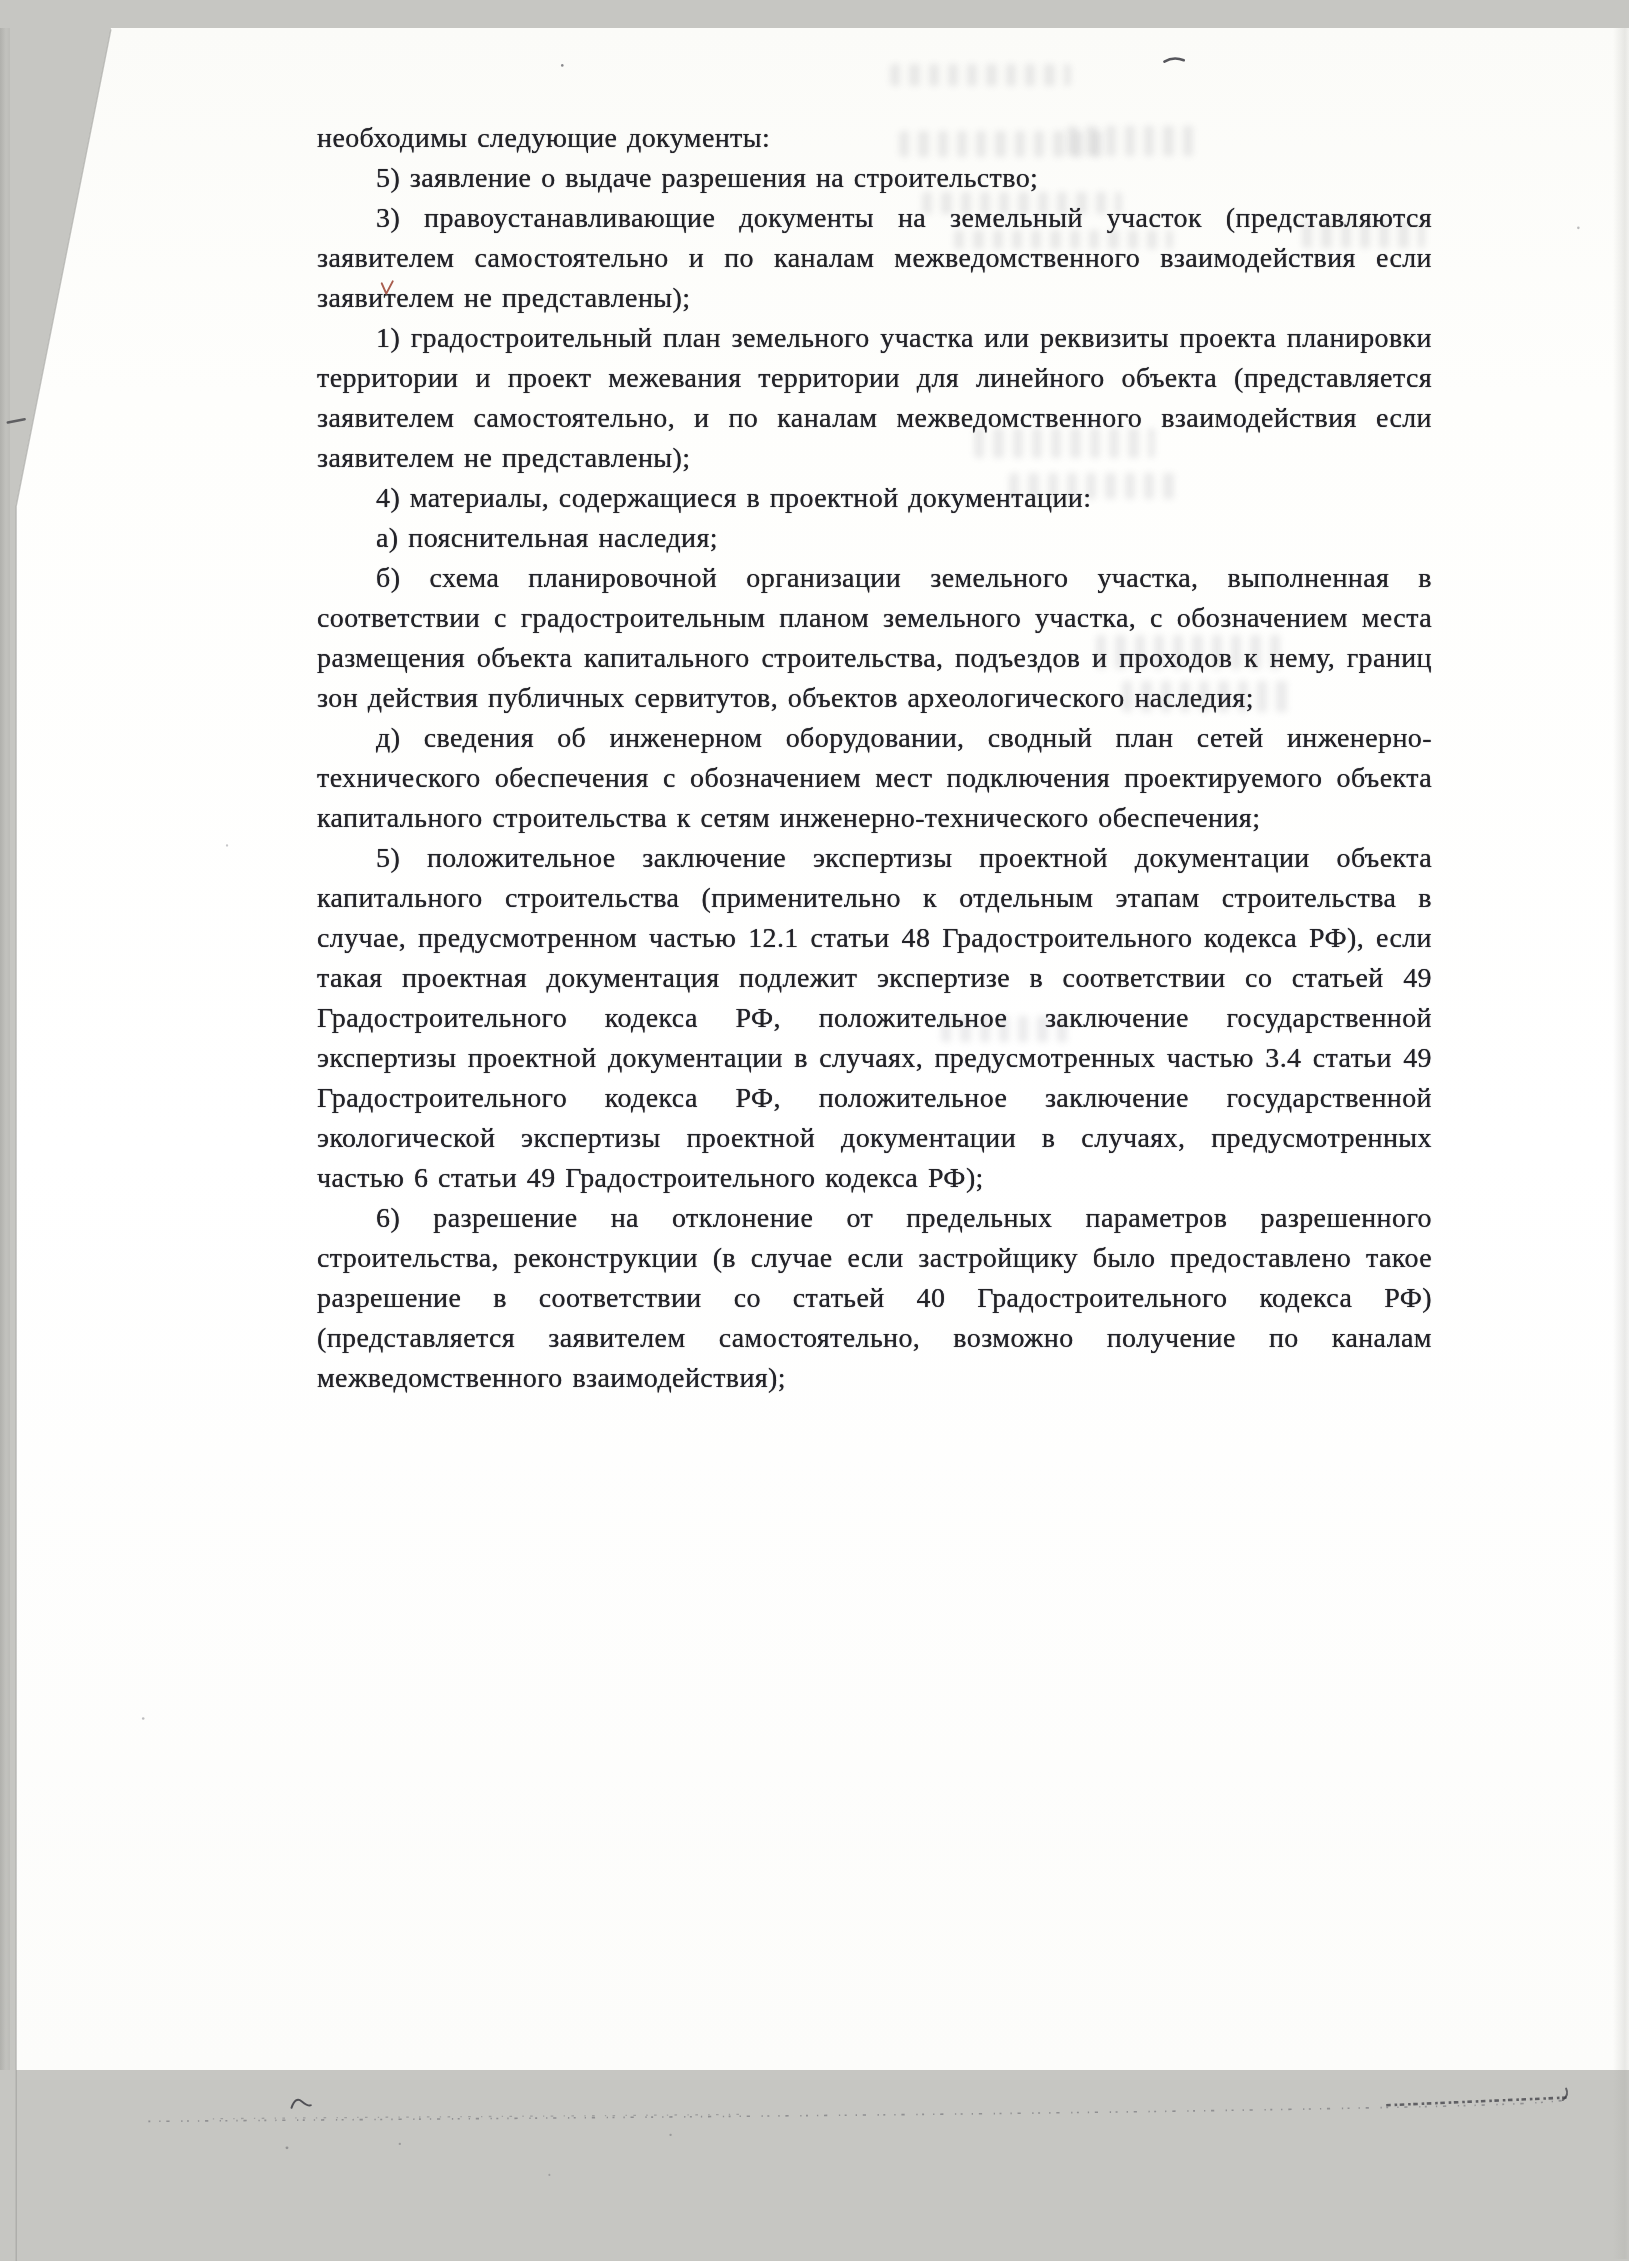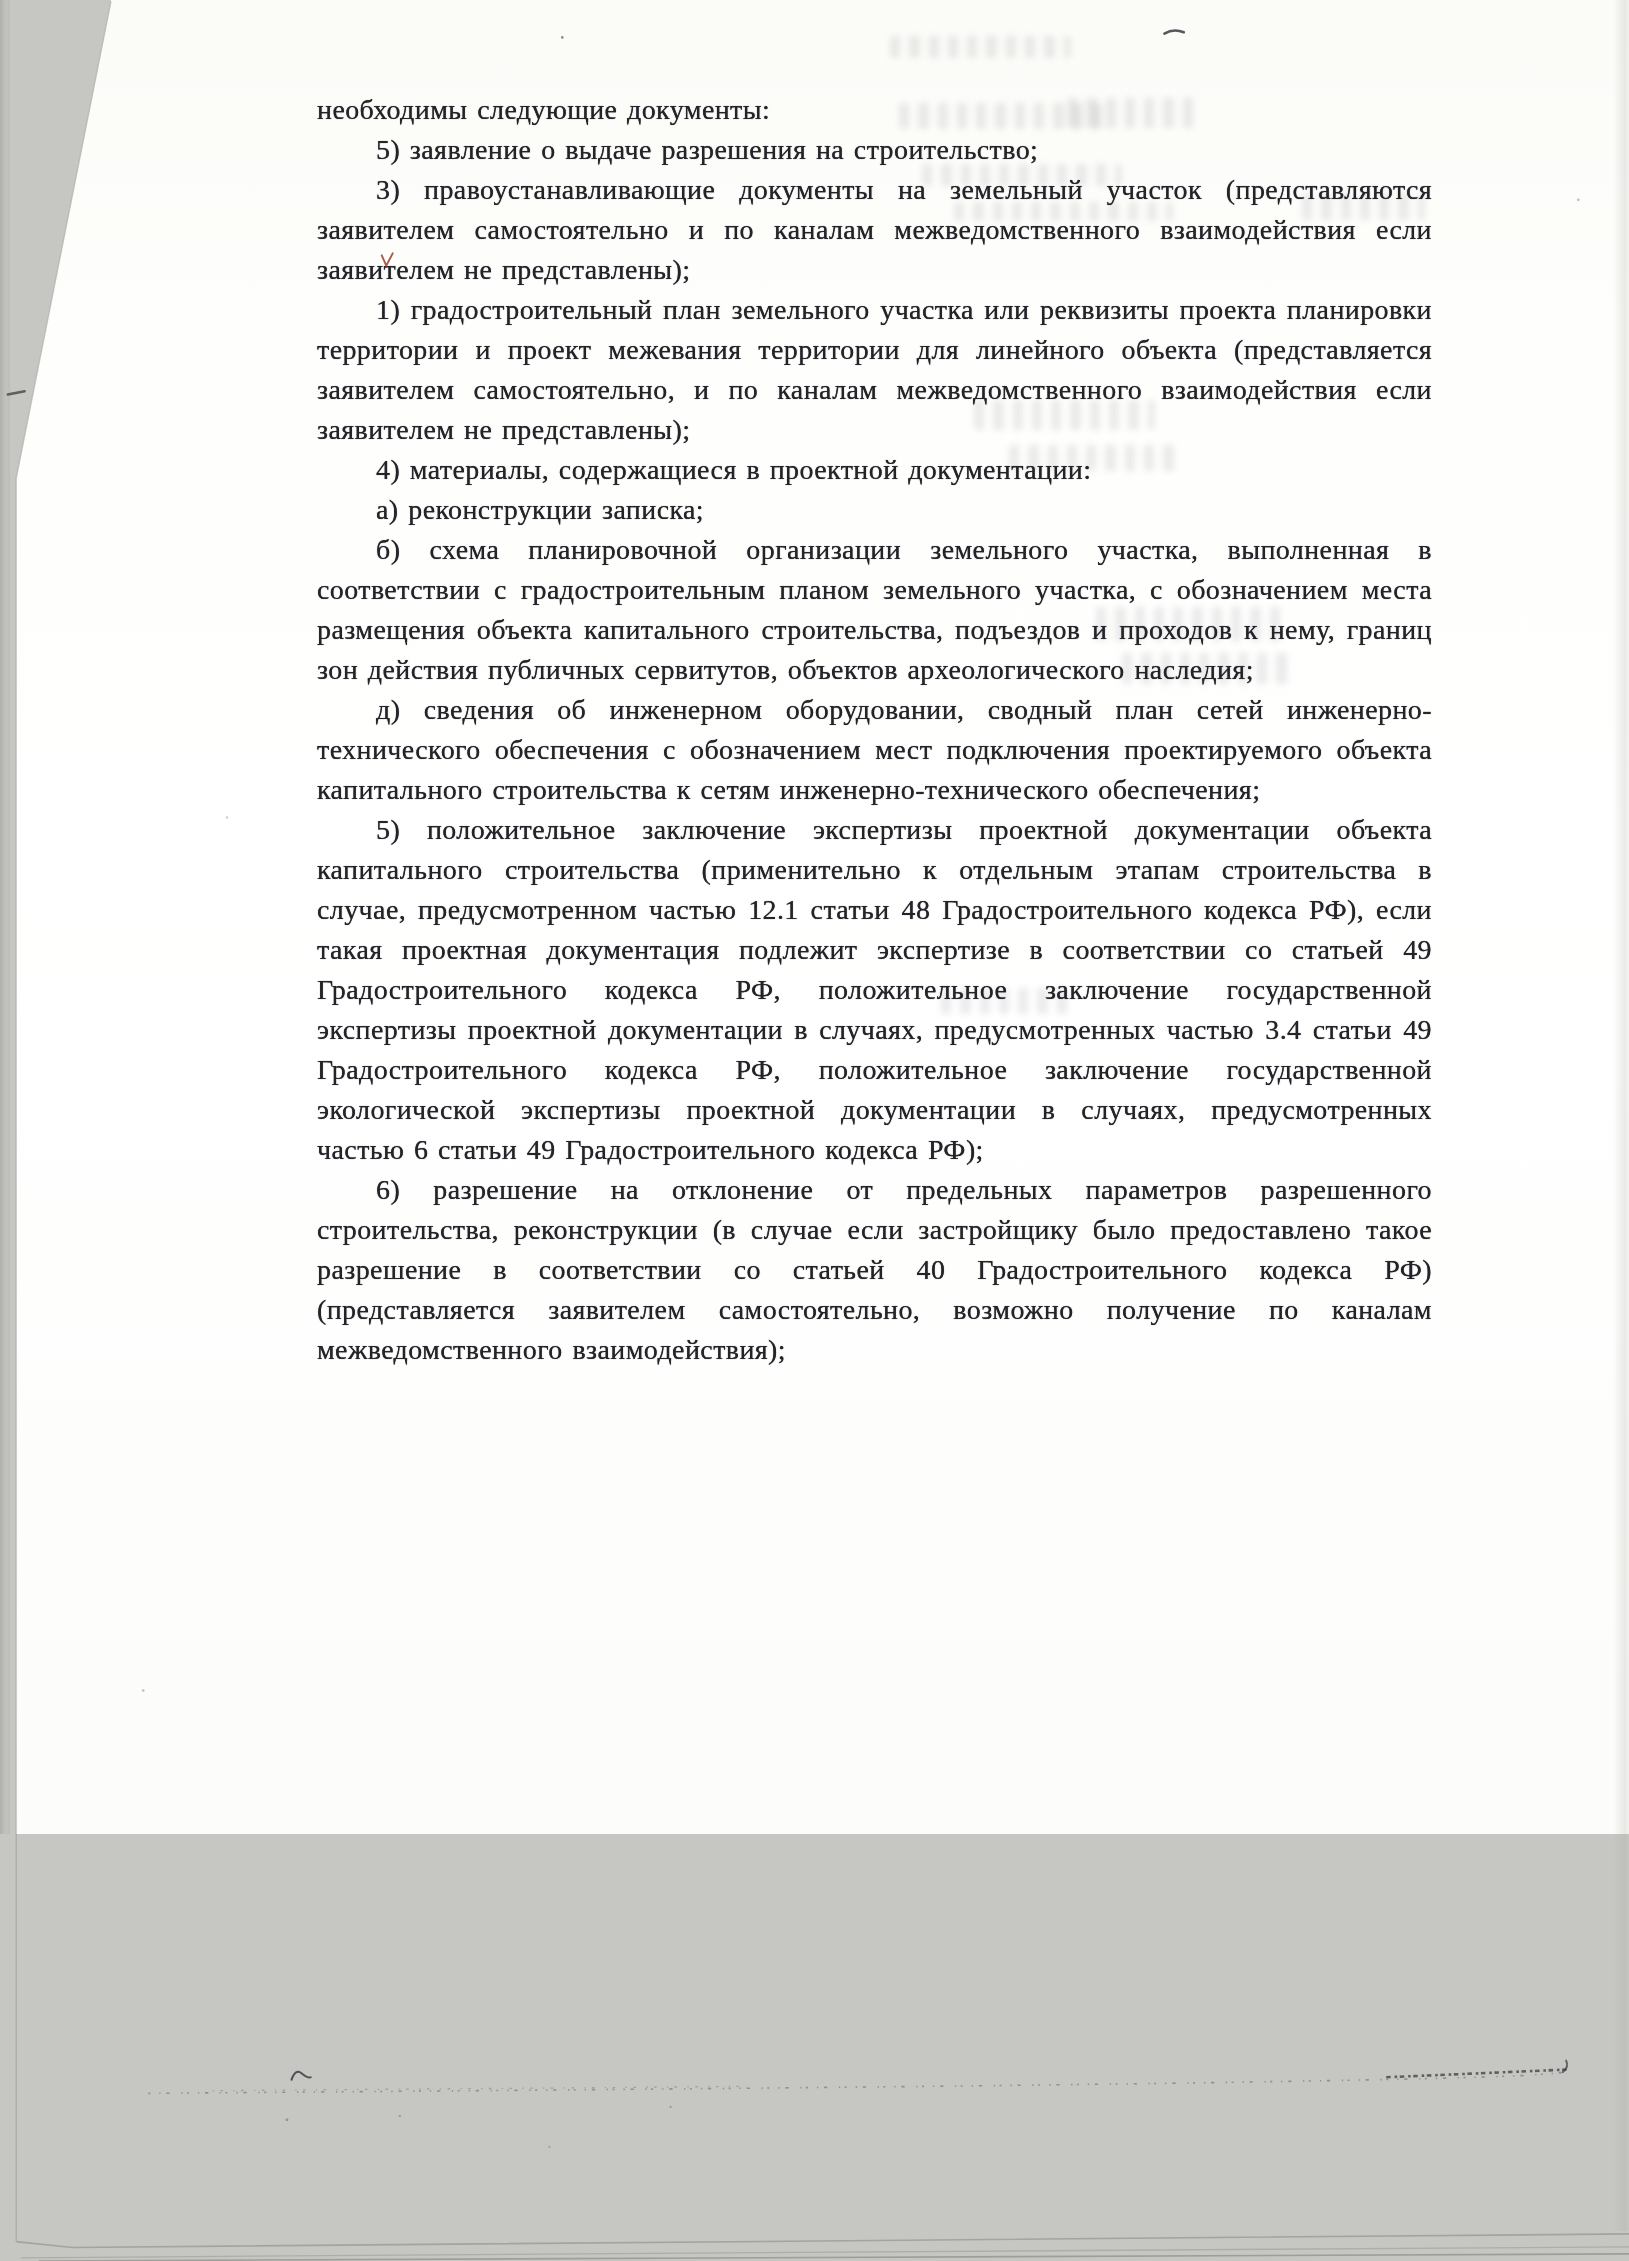--- a/index.html
+++ b/index.html
@@ -4,21 +4,21 @@
 <style>
   html, body {
     margin: 0; padding: 0;
     width: 1630px; height: 2261px;
     background: #c6c6c2;
     overflow: hidden;
     font-family: "Liberation Serif", serif;
   }
   #screen {
     position: relative;
-    width: 1630px; height: 1834px;
+    width: 1630px; height: 2042px; margin-top: 28px;
   }
   
   .scanner-band {
     position: absolute; left: 0; top: 0;
     width: 10.3px; height: 100%;
     background: linear-gradient(90deg, #b0b0ac, #c2c2be 60%, #bcbcb8);
   }
   
   .sheet2 {
     position: absolute; inset: 0;
@@ -93,21 +93,21 @@
     <div class="ghost" style="left:1096px; top:607px; width:193px; height:34px;"></div>
     <div class="ghost" style="left:1122px; top:653px; width:168px; height:31px;"></div>
     <div class="ghost" style="left:941px; top:988px; width:135px; height:26px;"></div>
 
     <div class="text">
       <p class="no-indent">необходимы следующие документы:</p>
       <p>5) заявление о выдаче разрешения на строительство;</p>
       <p>3) правоустанавливающие документы на земельный участок (представляются заявителем самостоятельно и по каналам межведомственного взаимодействия если заявителем не представлены);</p>
       <p>1) градостроительный план земельного участка или реквизиты проекта планировки территории и проект межевания территории для линейного объекта (представляется заявителем самостоятельно, и по каналам межведомственного взаимодействия если заявителем не представлены);</p>
       <p>4) материалы, содержащиеся в проектной документации:</p>
-      <p>а) реконструкции записка;</p>
+      <p>а) пояснительная наследия;</p>
       <p>б) схема планировочной организации земельного участка, выполненная в соответствии с градостроительным планом земельного участка, с обозначением места размещения объекта капитального строительства, подъездов и проходов к нему, границ зон действия публичных сервитутов, объектов археологического наследия;</p>
       <p>д) сведения об инженерном оборудовании, сводный план сетей инженерно-технического обеспечения с обозначением мест подключения проектируемого объекта капитального строительства к сетям инженерно-технического обеспечения;</p>
       <p>5) положительное заключение экспертизы проектной документации объекта капитального строительства (применительно к отдельным этапам строительства в случае, предусмотренном частью 12.1 статьи 48 Градостроительного кодекса РФ), если такая проектная документация подлежит экспертизе в соответствии со статьей 49 Градостроительного кодекса РФ, положительное заключение государственной экспертизы проектной документации в случаях, предусмотренных частью 3.4 статьи 49 Градостроительного кодекса РФ, положительное заключение государственной экологической экспертизы проектной документации в случаях, предусмотренных частью 6 статьи 49 Градостроительного кодекса РФ);</p>
       <p>6) разрешение на отклонение от предельных параметров разрешенного строительства, реконструкции (в случае если застройщику было предоставлено такое разрешение в соответствии со статьей 40 Градостроительного кодекса РФ) (представляется заявителем самостоятельно, возможно получение по каналам межведомственного взаимодействия);</p>
     </div>
   </div>
 
   <svg class="artifacts" width="1630" height="2261" viewBox="0 0 2528 3507">
 
     <path d="M172,2 L25,742 L25,3477" fill="none" stroke="rgba(150,150,145,0.55)" stroke-width="2"></path>

